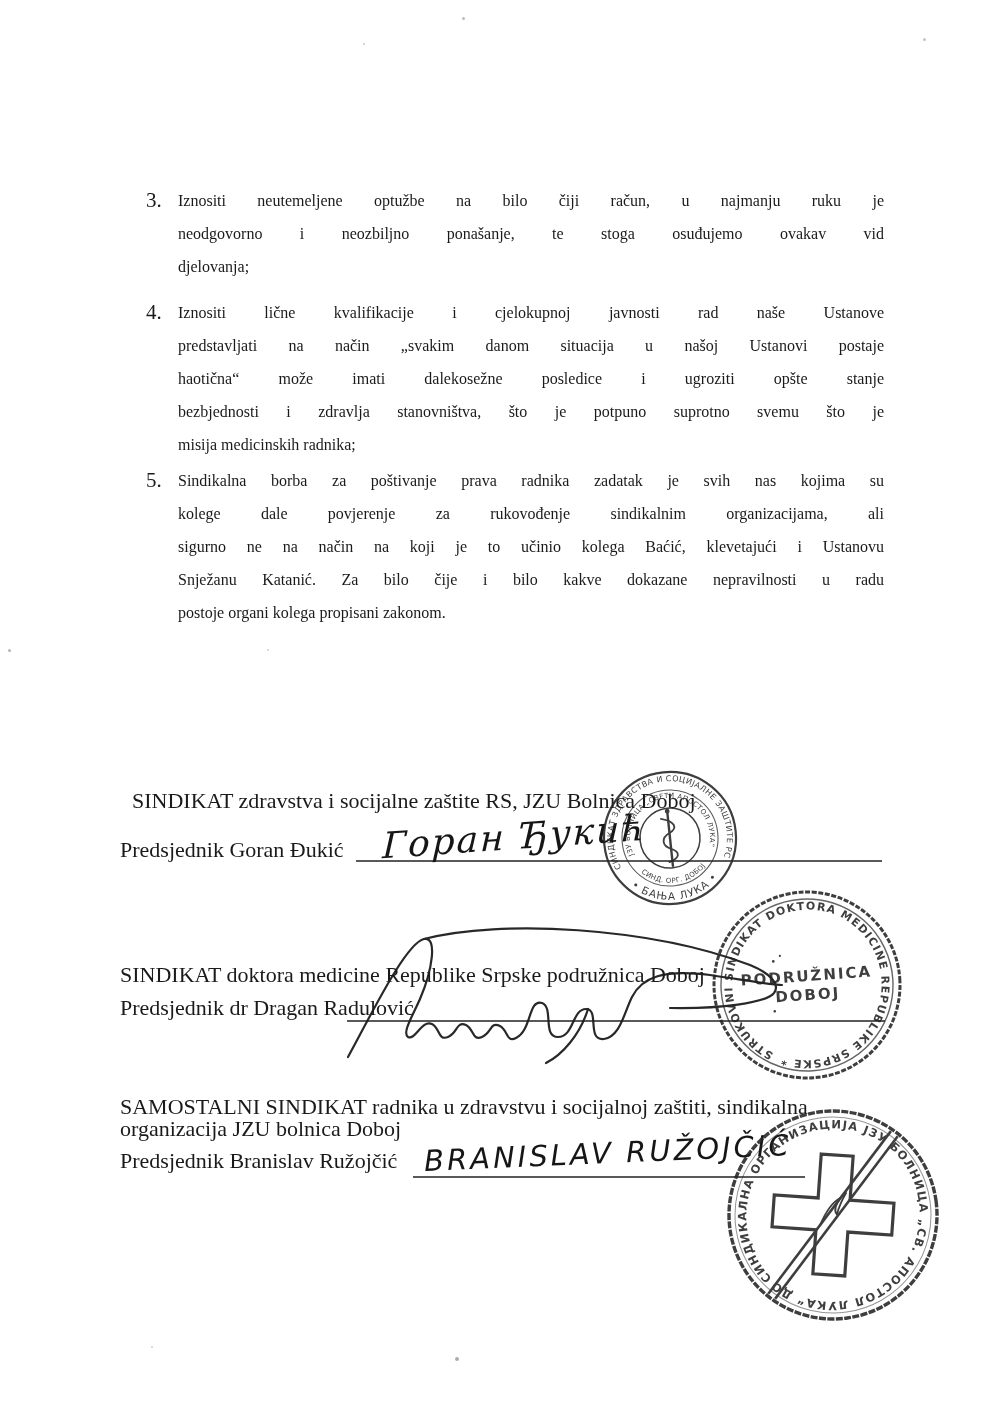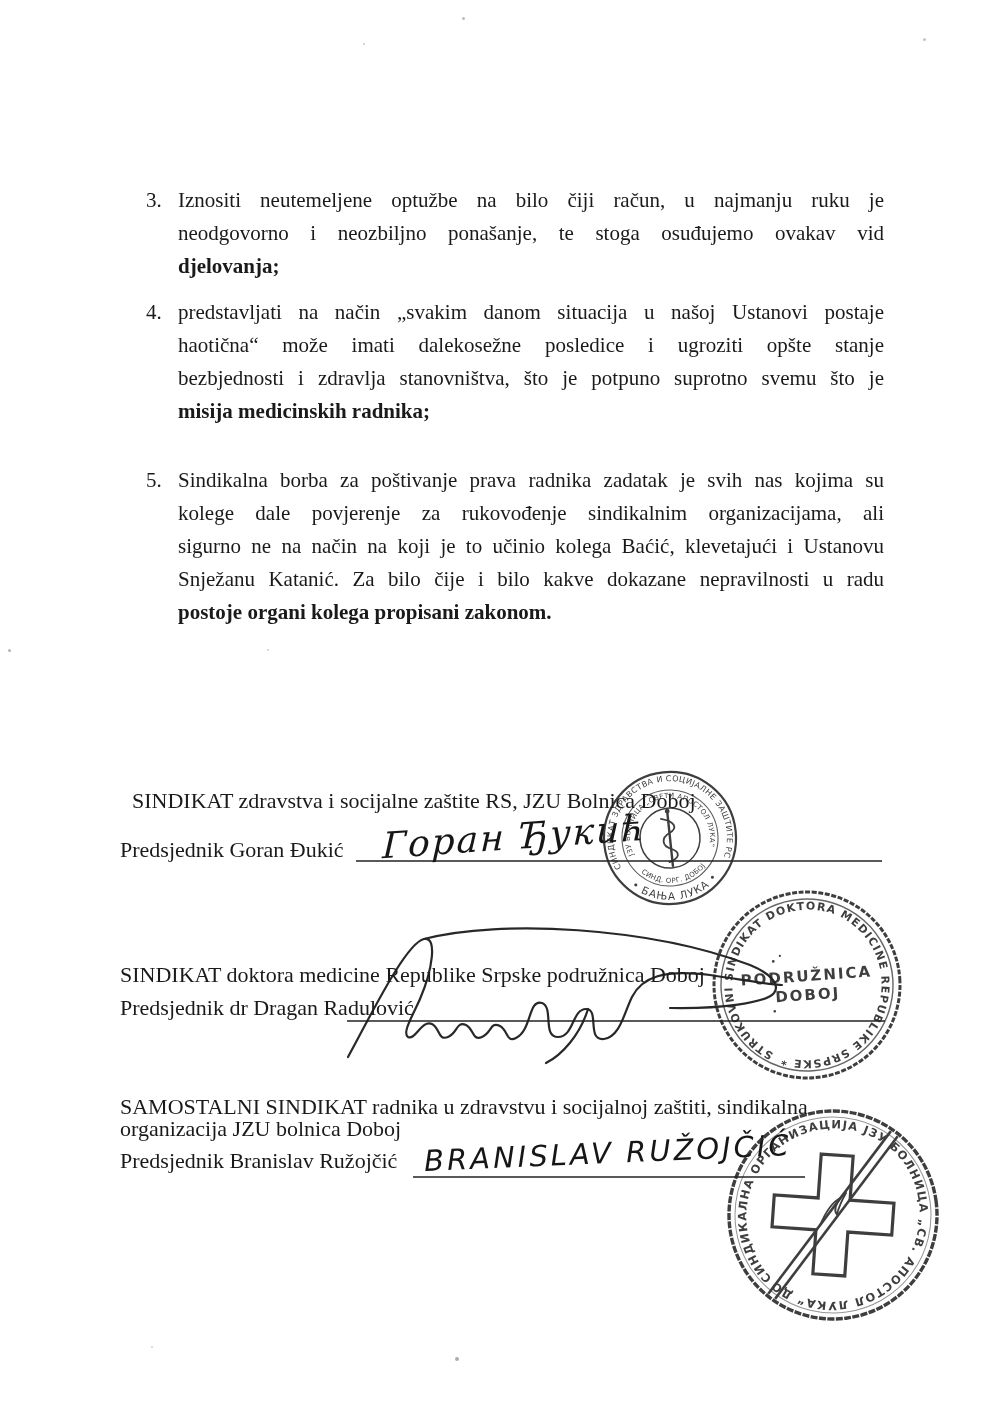--- a/index.html
+++ b/index.html
@@ -8,23 +8,23 @@
     background:#ffffff;
     font-family:"Liberation Serif","DejaVu Serif",serif;
     color:#1a1a1a;
     position:relative;
     overflow:hidden;
   }
   .page{position:absolute;inset:0;background:#fff;}
   
   .point{position:absolute;display:flex;z-index:2;}
   .num{width:32px;font-size:21px;line-height:33px;flex:0 0 32px;}
-  .ptext{width:706px;font-size:21px;line-height:33px;}
+  .ptext{width:706px;font-size:16px;line-height:33px;}
   .jline{text-align:justify;text-align-last:justify;}
-  .jline.last{text-align-last:left;font-weight:bold;}
+  .jline.last{text-align-last:left;}
   
   .orgline,.titleline{position:absolute;left:120px;font-size:22px;line-height:30px;z-index:2;white-space:nowrap;}
   .sigline{position:absolute;height:2px;background:#3c3c3c;opacity:.85;z-index:3;}
   .hand{position:absolute;z-index:4;color:#161616;white-space:nowrap;}
   .hand-cursive{
     font-family:"DejaVu Serif",serif;font-style:italic;font-size:36px;
     transform:rotate(-4deg) skewX(-6deg);letter-spacing:2px;
   }
   .hand-print{
     font-family:"DejaVu Sans",sans-serif;font-style:italic;font-size:29px;
@@ -44,20 +44,21 @@
     <div class="num">3.</div>
     <div class="ptext">
         <div class="jline">Iznositi neutemeljene optužbe na bilo čiji račun, u najmanju ruku je</div>
         <div class="jline">neodgovorno i neozbiljno ponašanje, te stoga osuđujemo ovakav vid</div>
         <div class="jline last">djelovanja;</div>
       </div>
   </div>
   <div class="point" style="top:296px;left:146px;">
     <div class="num">4.</div>
     <div class="ptext">
+        <div class="jline">Iznositi lične kvalifikacije i cjelokupnoj javnosti rad naše Ustanove</div>
         <div class="jline">predstavljati na način „svakim danom situacija u našoj Ustanovi postaje</div>
         <div class="jline">haotična“ može imati dalekosežne posledice i ugroziti opšte stanje</div>
         <div class="jline">bezbjednosti i zdravlja stanovništva, što je potpuno suprotno svemu što je</div>
         <div class="jline last">misija medicinskih radnika;</div>
       </div>
   </div>
   <div class="point" style="top:464px;left:146px;">
     <div class="num">5.</div>
     <div class="ptext">
         <div class="jline">Sindikalna borba za poštivanje prava radnika zadatak je svih nas kojima su</div>

